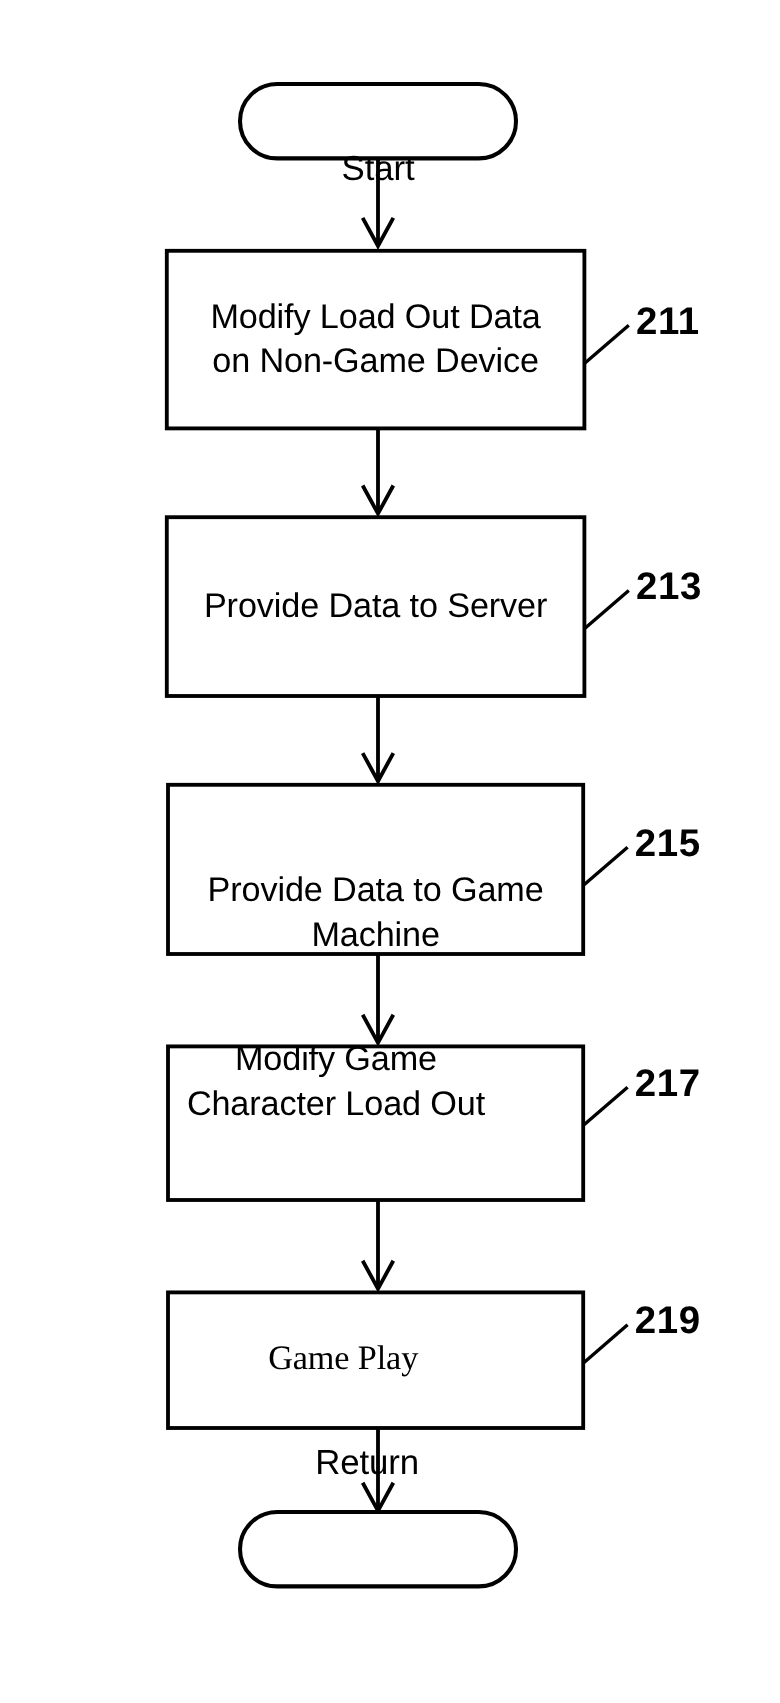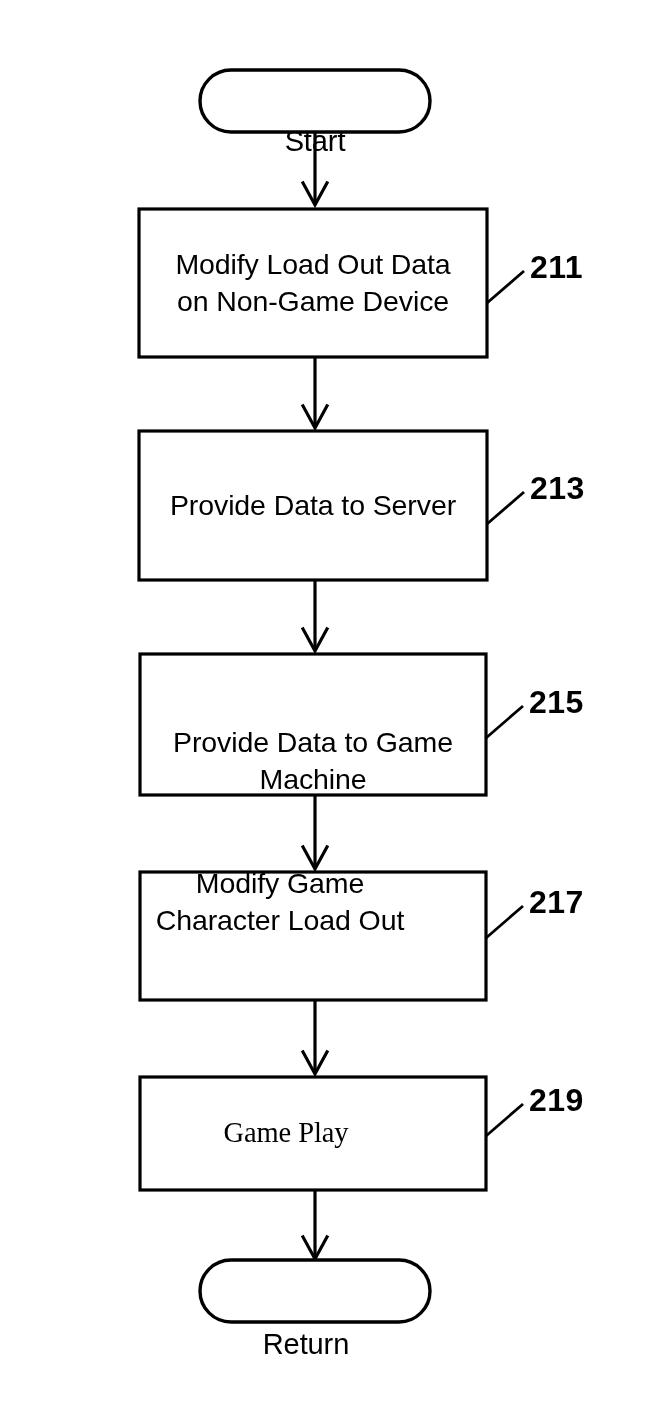--- a/index.html
+++ b/index.html
@@ -121,13 +121,13 @@
 
 <div class="node-label process-label" style="left:140px; top:865px; width:280px;">Modify Game
 Character Load Out</div>
 
 <div class="ref-numeral" style="left:529px; top:884px;">217</div>
 
 <div class="node-label process-label" style="left:129px; top:1114px; width:314px;font-family:Liberation Serif, serif;">Game Play</div>
 
 <div class="ref-numeral" style="left:529px; top:1082px;">219</div>
 
-<div class="node-label terminator-label" style="left:200px; top:1326px; width:212px;">Return</div>
+<div class="node-label terminator-label" style="left:200px; top:1201px; width:212px;">Return</div>
 
 </body></html>

